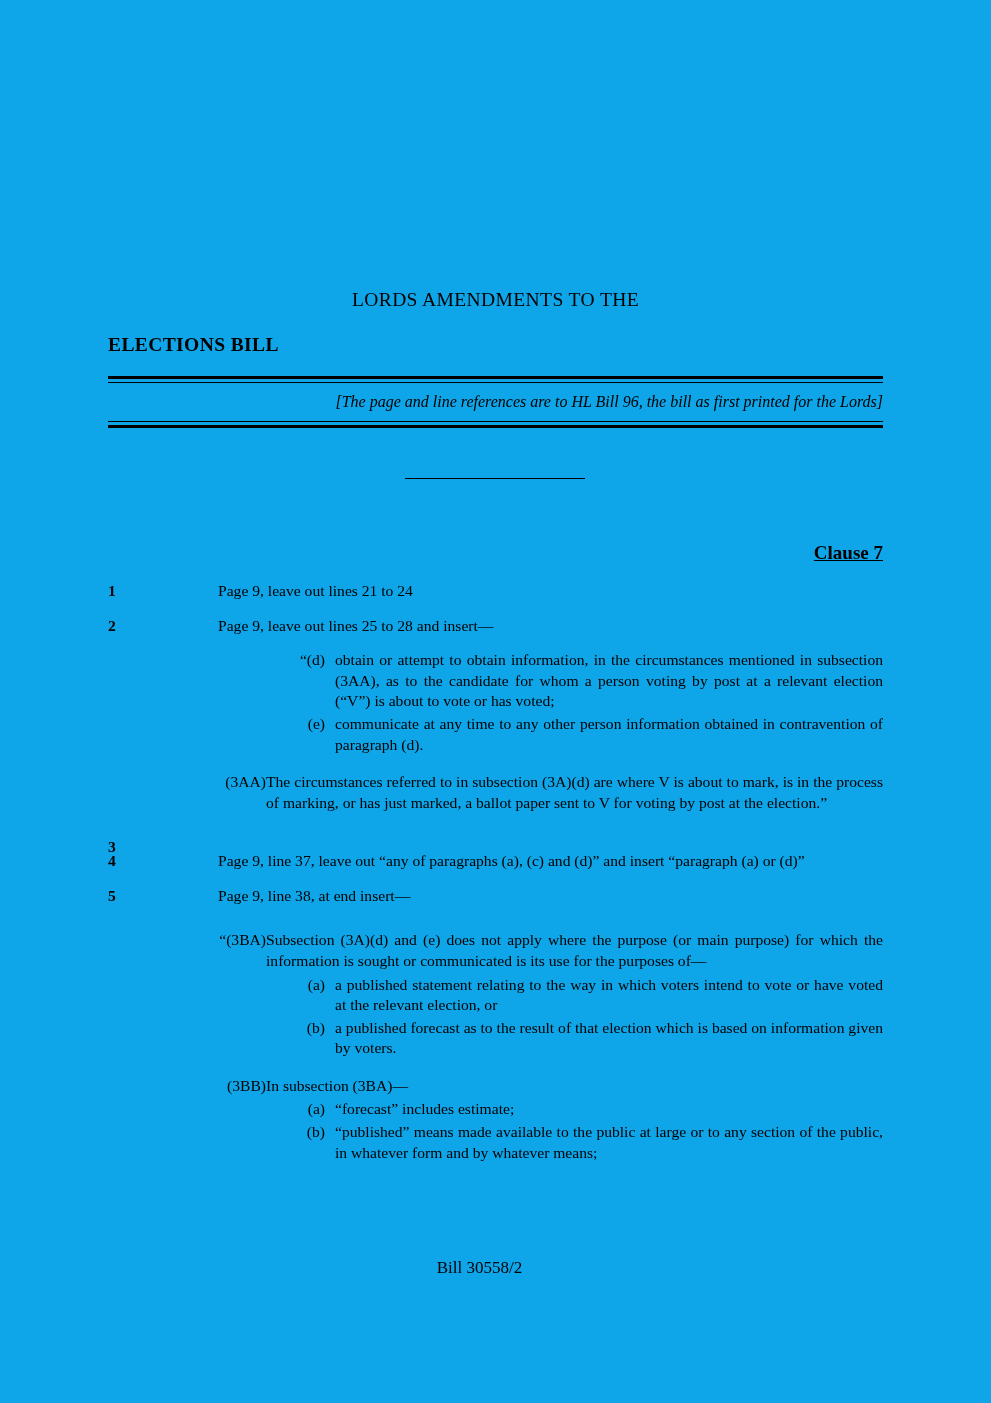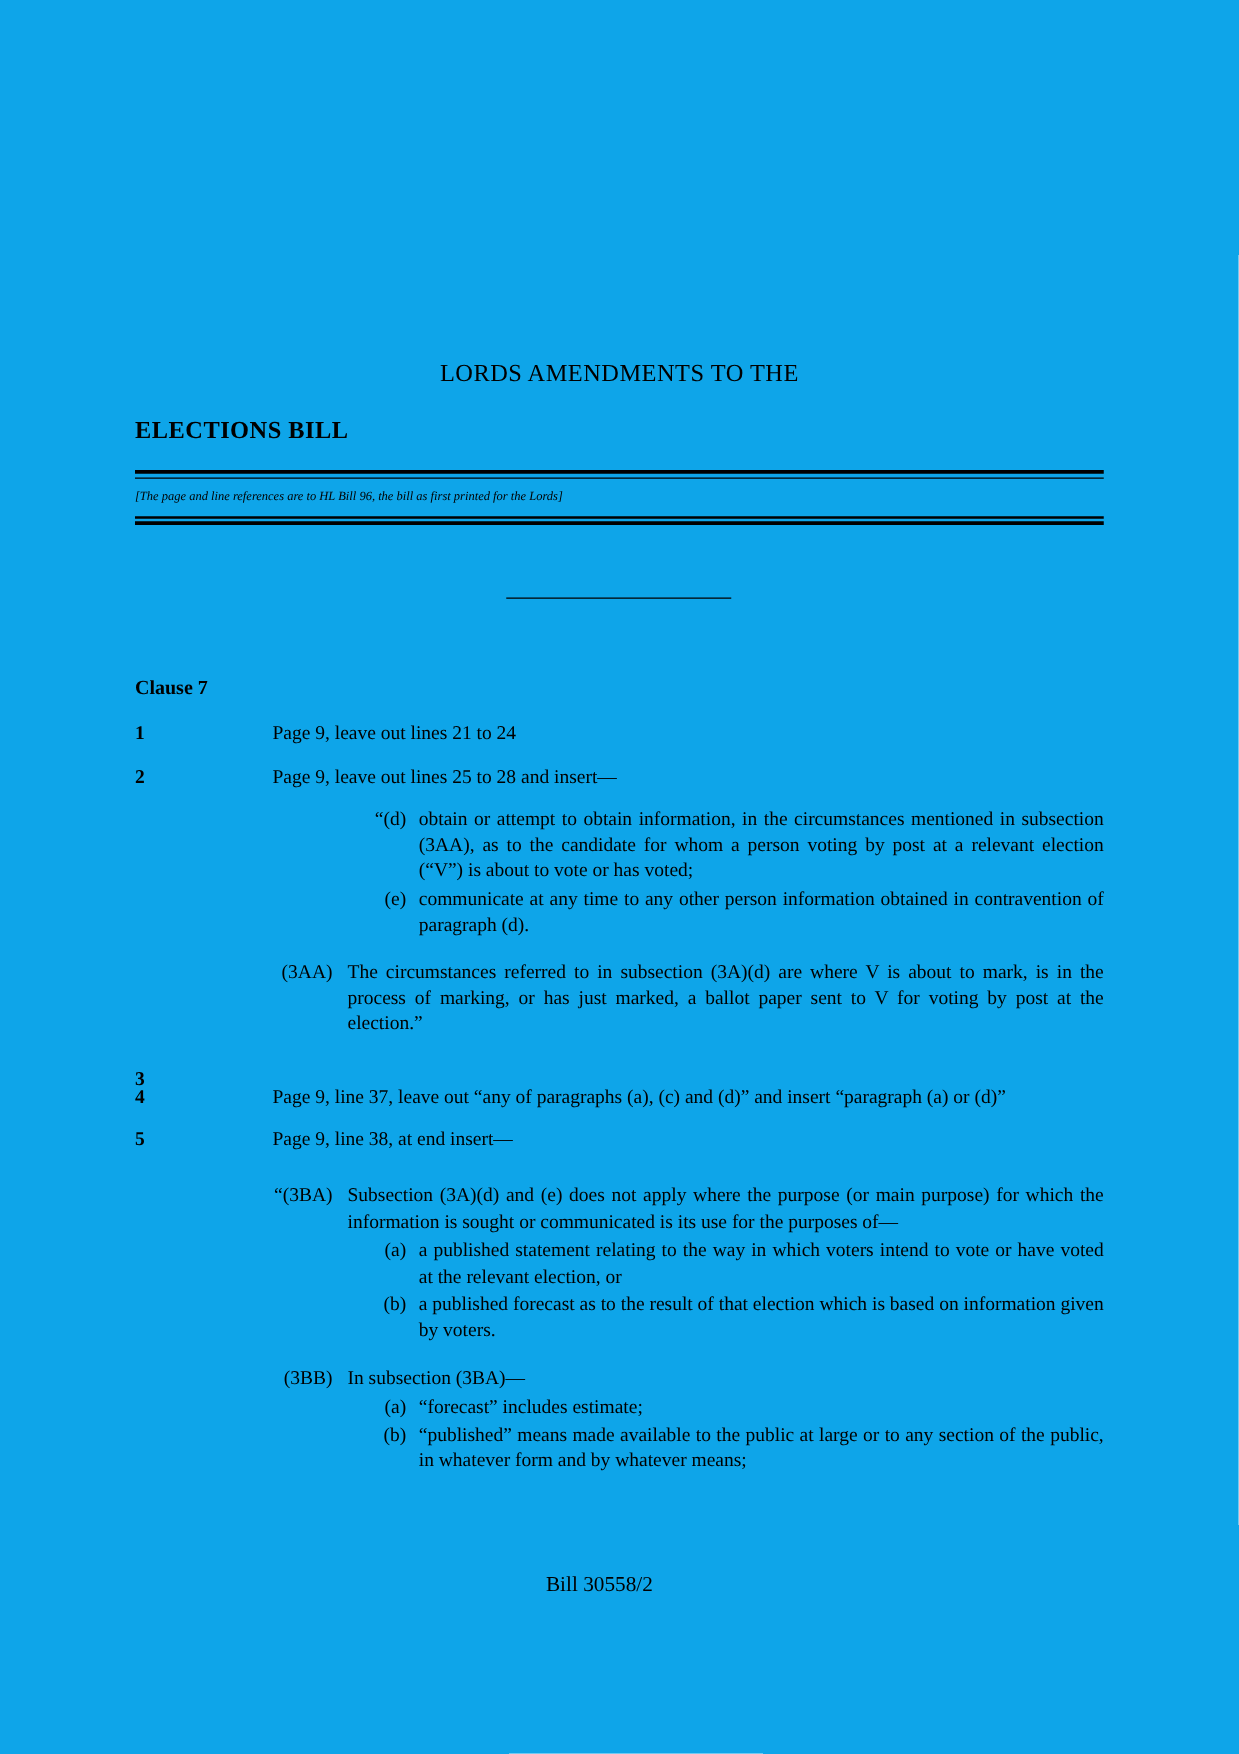--- a/index.html
+++ b/index.html
@@ -54,23 +54,23 @@
     width: 100%;
   }
   .rule-thin {
     height: 1.3px;
     background: #000;
     width: 100%;
   }
   .rule-gap-top { height: 2.5px; }
   .rule-gap-bottom { height: 2.5px; }
   .note-text {
-    text-align: left;
+    text-align: right;
     font-style: italic;
-    font-size: 10px;
+    font-size: 16px;
     padding: 9px 0 9px 0;
     line-height: 1.25;
   }
 
   
   .short-rule {
     position: absolute;
     left: 405px;
     top: 478px;
     width: 180px;
@@ -82,24 +82,25 @@
   .body-area {
     position: absolute;
     left: 108px;
     top: 540px;
     width: 775px;
     font-size: 15.6px;
     line-height: 1.32;
   }
 
   .clause-heading {
-    text-align: left;
+    text-align: right;
     font-weight: bold;
-    font-size: 16px;
+    font-size: 19px;
     margin: 0 0 16px 0;
+    text-decoration: underline;
   }
 
   
   .amendment {
     position: relative;
     padding-left: 110px;
     margin-bottom: 14px;
   }
   .amendment-number {
     position: absolute;
@@ -133,21 +134,21 @@
     flex: 1 1 auto;
     text-align: justify;
     text-justify: inter-word;
   }
 
   
   .lvl-sub {
     padding-left: 106px;
     margin-bottom: 3px;
   }
-  .lvl-sub > .hang-label { width: 52px; margin-right: 12px; }
+  .lvl-sub > .hang-label { width: 52px; margin-right: 0; }
 
   
   .lvl-para {
     padding-left: 165px;
     margin-bottom: 2px;
   }
   .lvl-para > .hang-label { width: 52px; margin-right: 10px; }
 
   .gap-sm { height: 10px; }
   .gap-md { height: 15px; }

